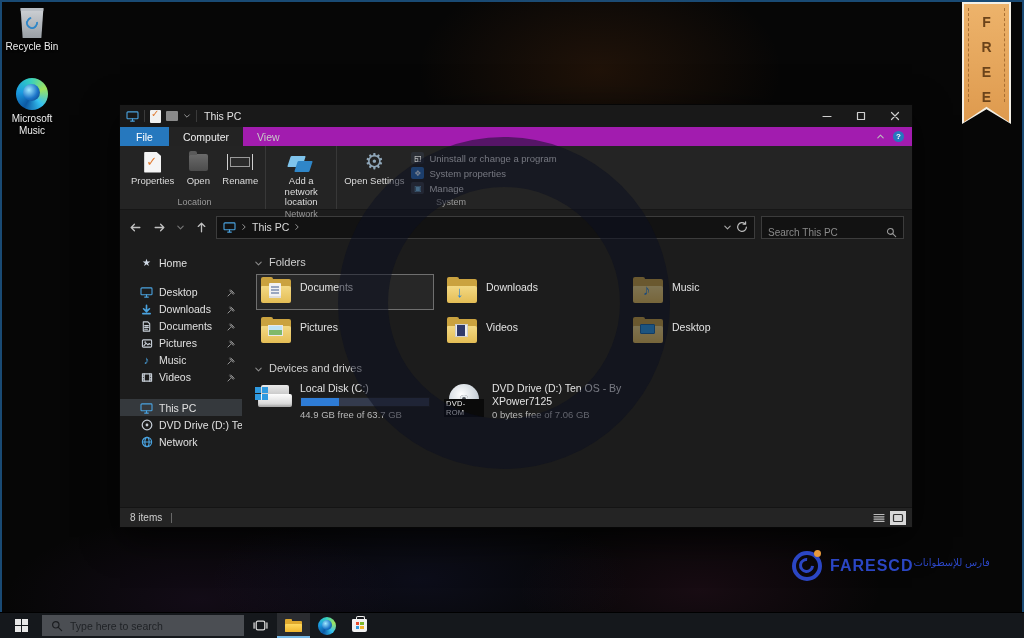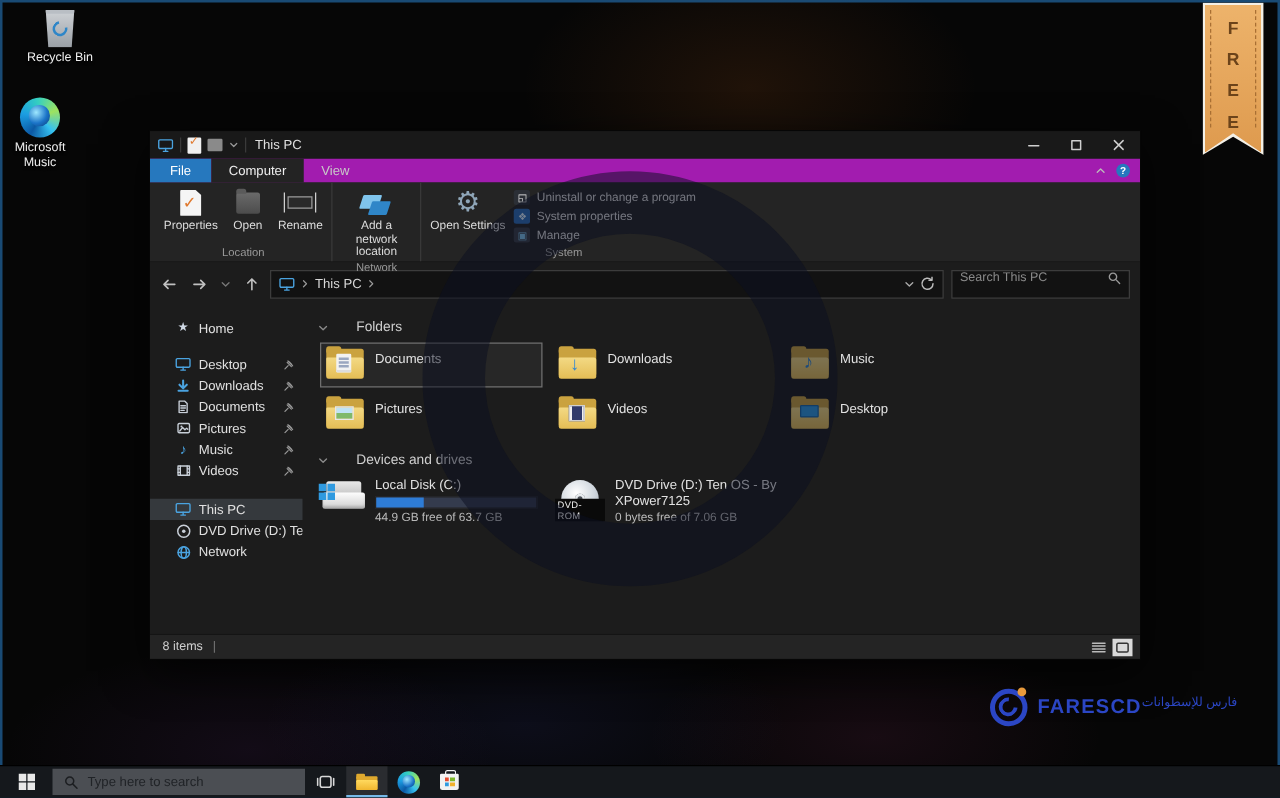--- a/index.html
+++ b/index.html
@@ -96,39 +96,39 @@
   .netloc::after { left:7px; top:5px; }
   .gear-big { color:#8fa6b8; font-size:22px; line-height:1; }
 
   
   .navrow { height:34px; display:flex; align-items:center; gap:6px; padding:0 8px 0 6px; flex:0 0 auto; background:#1c1c1c; }
   .navbtn { color:#c0c0c0; display:flex; align-items:center; justify-content:center; width:18px; height:20px; }
   .navbtn.dim { color:#777; width:12px; }
   .addr { flex:1; height:23px; border:1px solid #3c3c3c; background:#121212; display:flex; align-items:center; padding:0 6px; gap:4px; color:#d8d8d8; }
   .addr .grow { flex:1; }
   .crumb { font-size:10.5px; }
-  .searchbox { width:143px; height:23px; border:1px solid #3c3c3c; background:#121212; display:flex; align-items:flex-start; padding:0 6px; }
+  .searchbox { width:143px; height:23px; border:1px solid #3c3c3c; background:#121212; display:flex; align-items:flex-end; padding:0 6px; }
   .searchbox input { flex:1; background:transparent; border:none; outline:none; color:#bbb; font-size:10px; font-family:inherit; min-width:0; }
   .searchbox input::placeholder { color:#8a8a8a; }
 
   
   .winbody { flex:1; display:flex; min-height:0; background:#1c1c1c; }
   .sidebar { width:122px; flex:0 0 auto; padding-top:10px; font-size:10.5px; color:#e0e0e0; }
   .sitem { height:17px; display:flex; align-items:center; gap:6px; padding-left:20px; position:relative; white-space:nowrap; }
   .sitem .lbl { overflow:hidden; text-overflow:clip; max-width:86px; }
   .sitem .pin { position:absolute; right:7px; color:#9a9a9a; }
   .sitem.sel { background:#35393d; }
   .sgap { height:14px; }
   .sgap.small { height:12px; }
   .sic { width:13px; flex:0 0 auto; text-align:center; }
   .star { color:#cfd8e4; font-size:10px; }
   .note-blue { color:#4aa3e0; font-size:11px; }
 
   .main { flex:1; padding:8px 8px 0 12px; min-width:0; }
-  .sechead { display:flex; align-items:center; gap:22px; color:#cfcfcf; font-size:11px; margin:4px 0 6px 0; }
+  .sechead { display:flex; align-items:center; gap:6px; color:#cfcfcf; font-size:11px; margin:4px 0 6px 0; }
   .sechead .chev { color:#8a8a8a; }
   .tilegrid { display:grid; grid-template-columns:repeat(3,186px); grid-auto-rows:40px; margin-left:2px; }
   .tile { width:178px; height:36px; display:flex; align-items:flex-start; gap:9px; padding:2px 4px; border:1px solid transparent; }
   .tile.sel { border-color:#6f6f6f; background:rgba(255,255,255,.05); }
   .tile .tlabel { font-size:10.5px; color:#e2e2e2; padding-top:4px; }
 
   
   .fold { width:30px; height:26px; position:relative; flex:0 0 auto; }
   .fold::before { content:""; position:absolute; left:0; top:2px; width:30px; height:22px; background:#caa23f; border-radius:1px 2px 2px 1px; }
   .fold::after { content:""; position:absolute; left:0; top:0; width:12px; height:5px; background:#caa23f; border-radius:2px 2px 0 0; }
@@ -290,21 +290,21 @@
         <path class="stk" d="M1 1.5 h10 M1 3.8 h10 M1 6.1 h10 M1 8.4 h10"></path>
       </symbol>
     <symbol id="sy-thumbview" viewBox="0 0 12 10">
         <rect class="stk" x="1.5" y="1.5" width="9" height="7" rx="1"></rect>
       </symbol>
   </defs>
 </svg>
 
 <div class="desktop-bg"></div>
 
-<div class="dicon" style="left:16px; top:8px;">
+<div class="dicon" style="left:0px; top:8px;">
   <div class="img" style="width:26px;">
     <div class="bin-body">
         <div class="bin-lid"></div>
         <div class="bin-sym"></div>
       </div>
   </div>
   <div>Recycle Bin</div>
 </div>
 <div class="dicon" style="left:0px; top:78px;">
   <div class="img" style="width:32px;">

